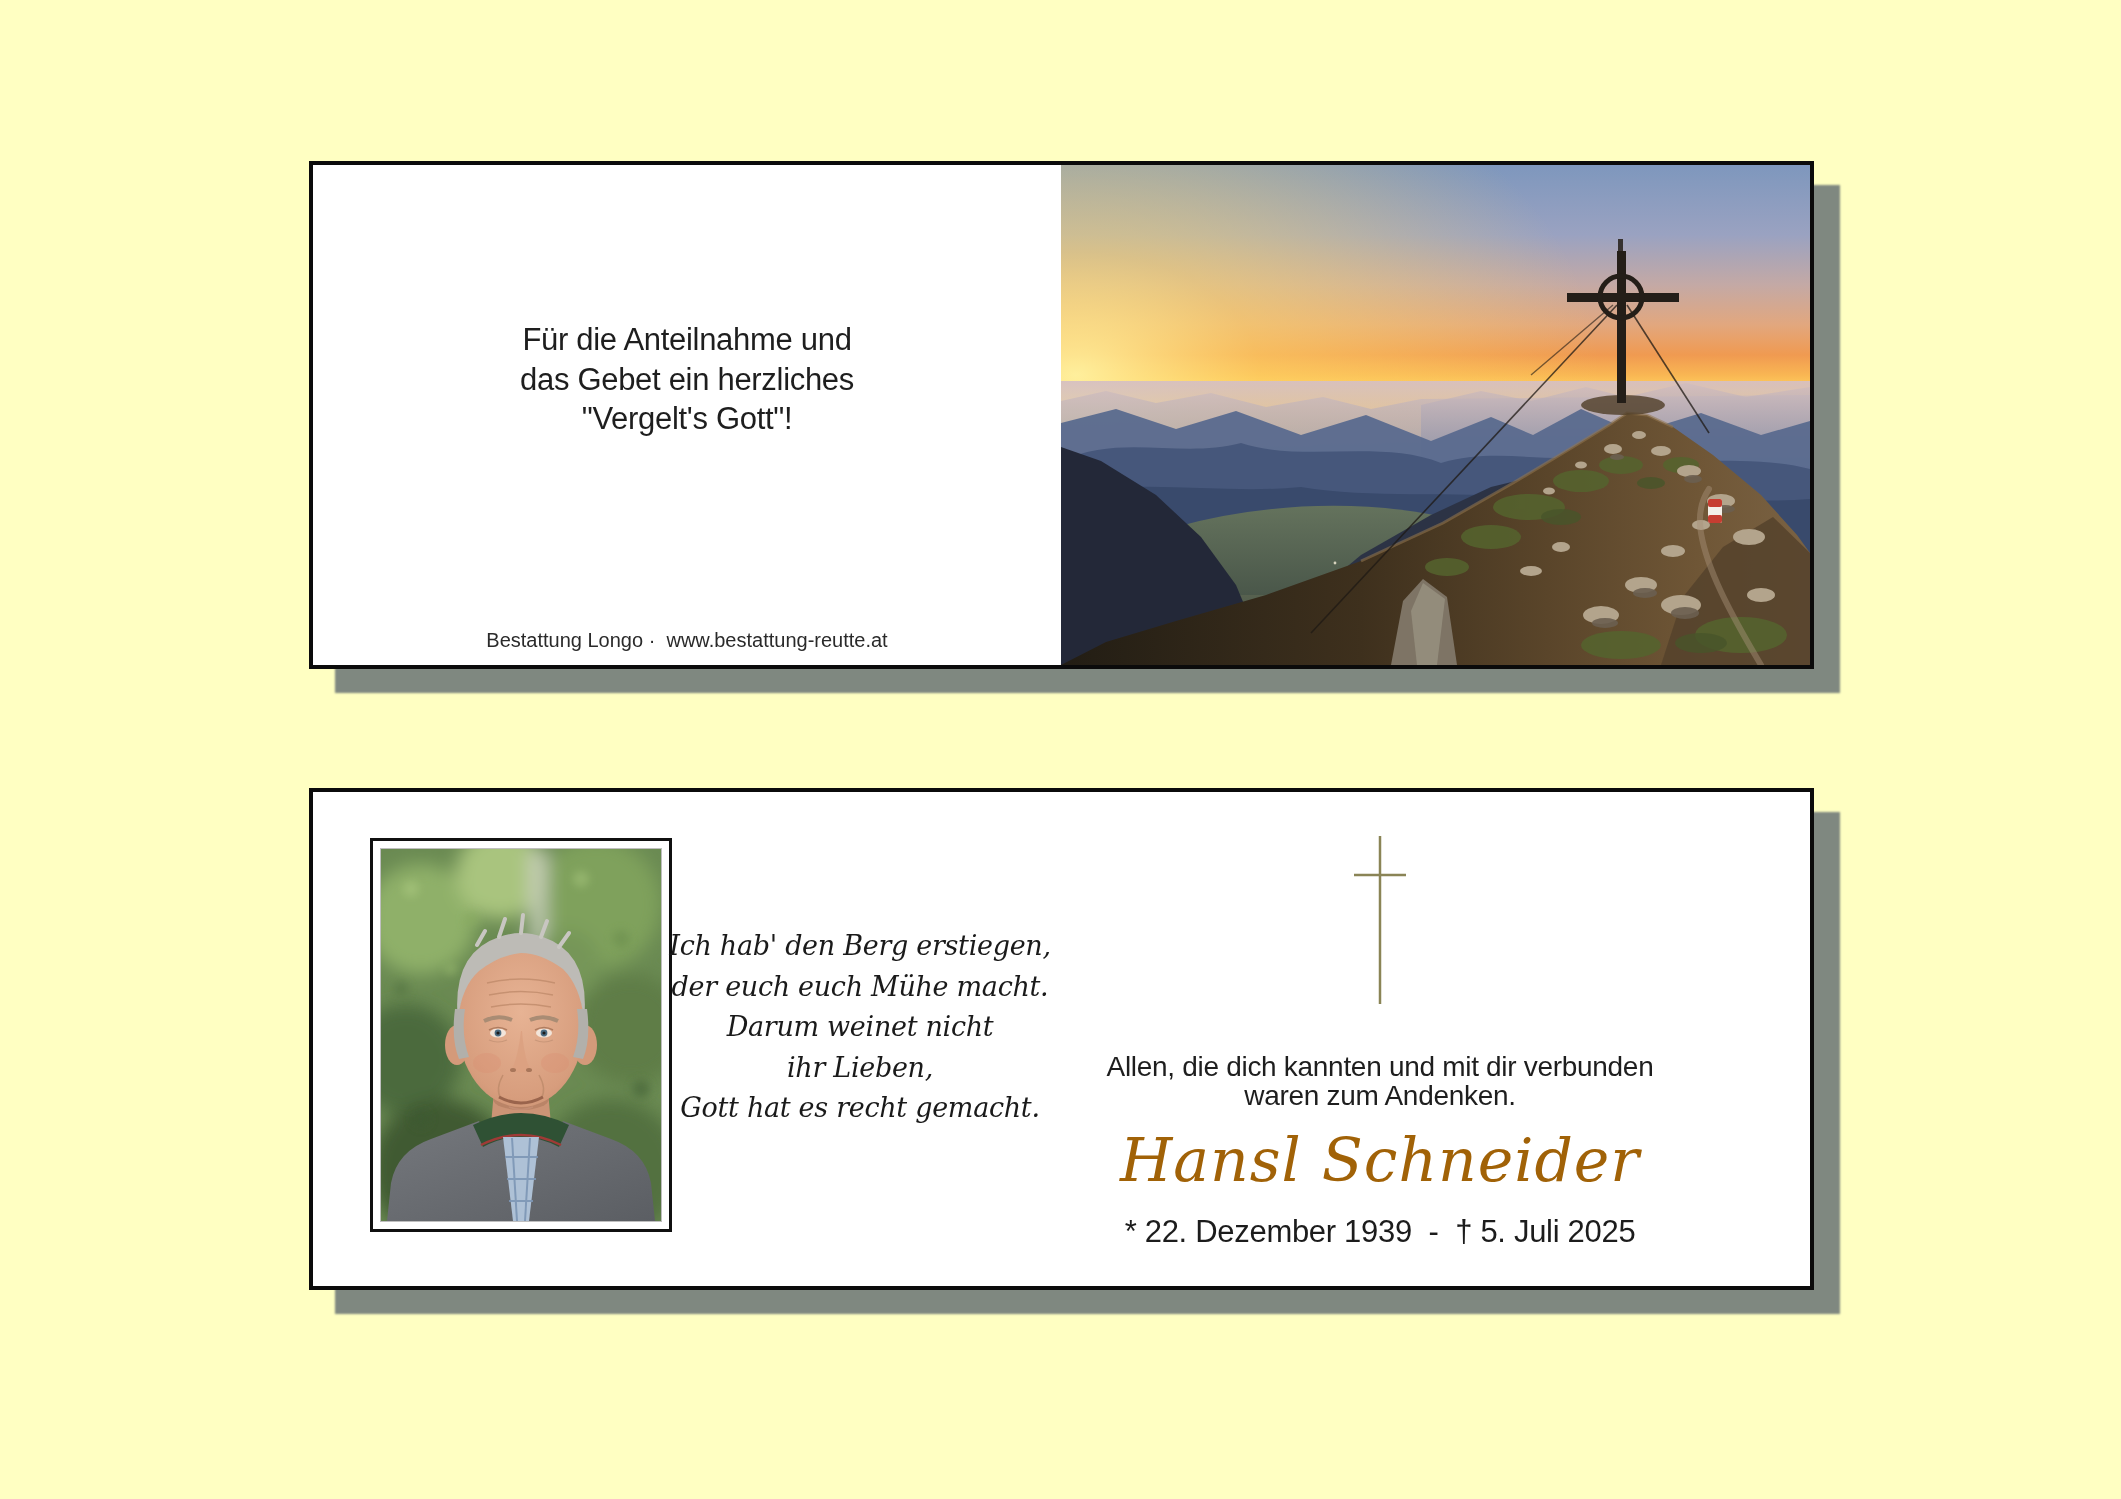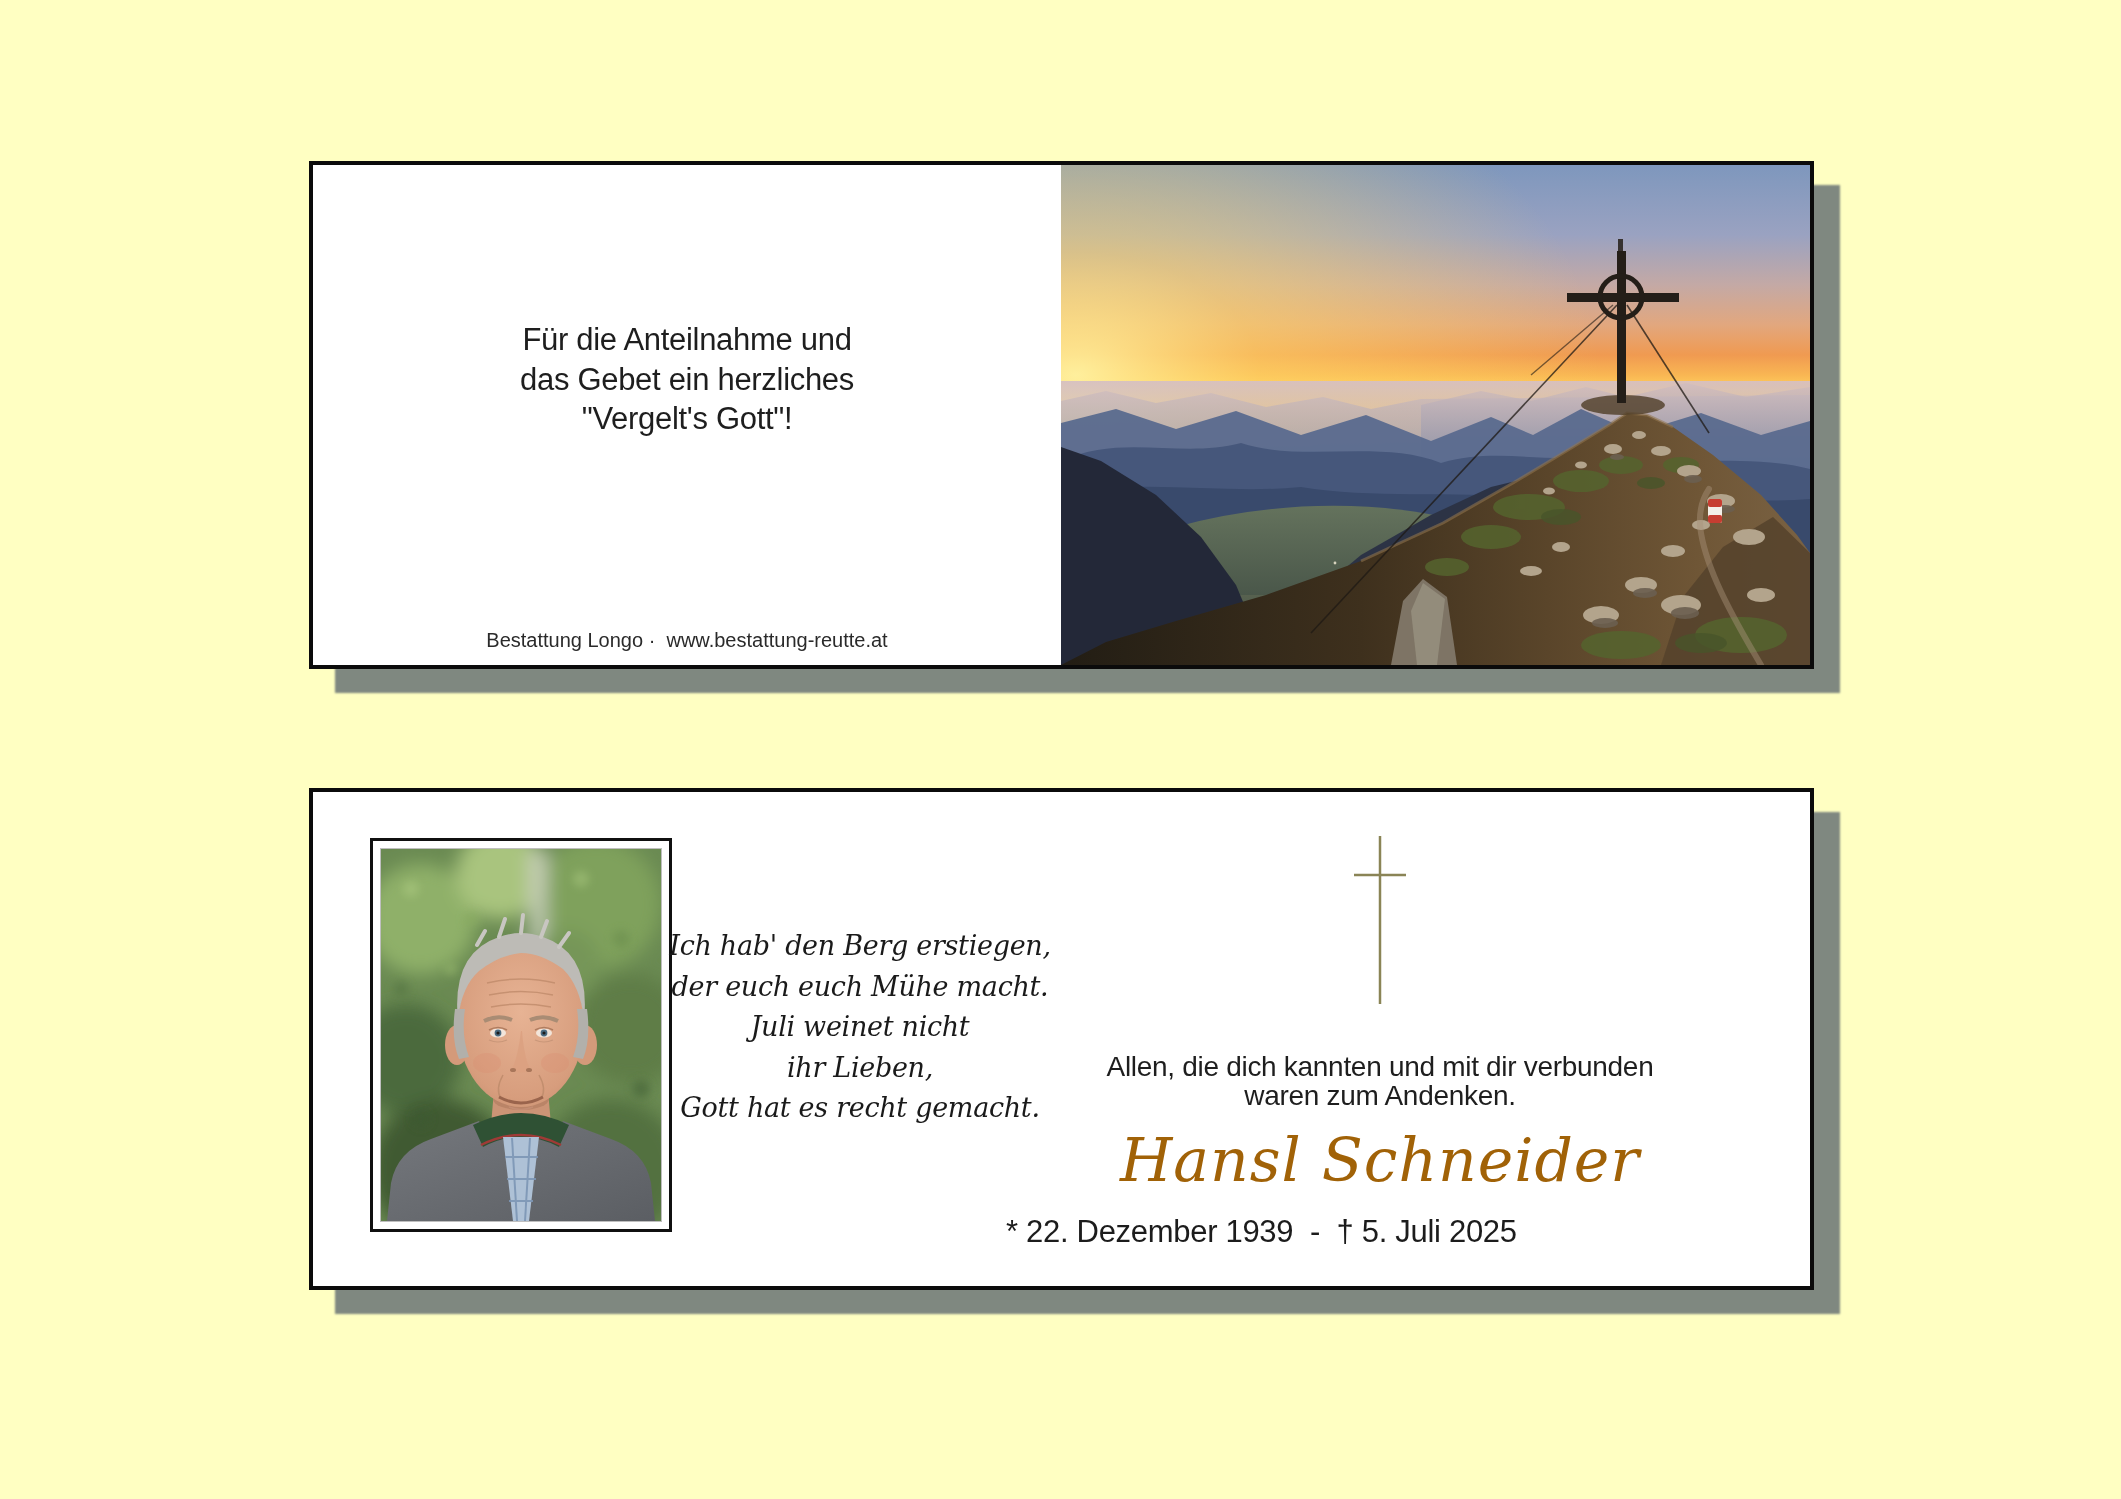--- a/index.html
+++ b/index.html
@@ -24,21 +24,21 @@
   .portrait-inner svg{display:block;width:280px;height:372px;}
   .poem{position:absolute;left:173px;top:134px;width:748px;text-align:center;
     font-family:"DejaVu Serif",serif;font-style:italic;font-size:27px;line-height:40.5px;
     letter-spacing:-0.3px;color:#1A1A1A;}
   .memorial-cross{position:absolute;left:1007px;top:42px;width:120px;height:174px;}
   .dedication{position:absolute;left:693px;top:260px;width:748px;text-align:center;
     font-size:28px;line-height:29px;letter-spacing:-0.3px;color:#1E1E1E;}
   .deceased-name{position:absolute;left:693px;top:328px;width:748px;text-align:center;
     font-family:"DejaVu Serif",serif;font-style:italic;font-size:60px;line-height:80px;
     letter-spacing:1px;color:#a16207;}
-  .life-dates{position:absolute;left:693px;top:420px;width:748px;text-align:left;
+  .life-dates{position:absolute;left:693px;top:420px;width:748px;text-align:center;
     font-size:31px;line-height:40px;letter-spacing:-0.3px;color:#1C1C1C;white-space:pre;}
 </style>
 </head>
 <body>
 
 <div class="stage">
 
   <div class="card card-top">
 
     <div class="thanks-left">
@@ -276,21 +276,21 @@
             <ellipse cx="106" cy="214" rx="14" ry="10" fill="#D98E72" opacity="0.35"></ellipse>
             <ellipse cx="174" cy="214" rx="14" ry="10" fill="#D98E72" opacity="0.35"></ellipse>
           </g>
         </svg>
       </div>
     </div>
 
     <div class="poem">
       <div>Ich hab' den Berg erstiegen,</div>
       <div>der euch euch Mühe macht.</div>
-      <div>Juli weinet nicht</div>
+      <div>Darum weinet nicht</div>
       <div>ihr Lieben,</div>
       <div>Gott hat es recht gemacht.</div>
     </div>
 
     <svg class="memorial-cross" viewBox="0 0 120 174">
       <line x1="60" y1="2" x2="60" y2="170" stroke-width="2.5" stroke="#8A8456"></line>
       <line x1="34" y1="41" x2="86" y2="41" stroke-width="2.5" stroke="#8A8456"></line>
     </svg>
 
     <div class="dedication">

